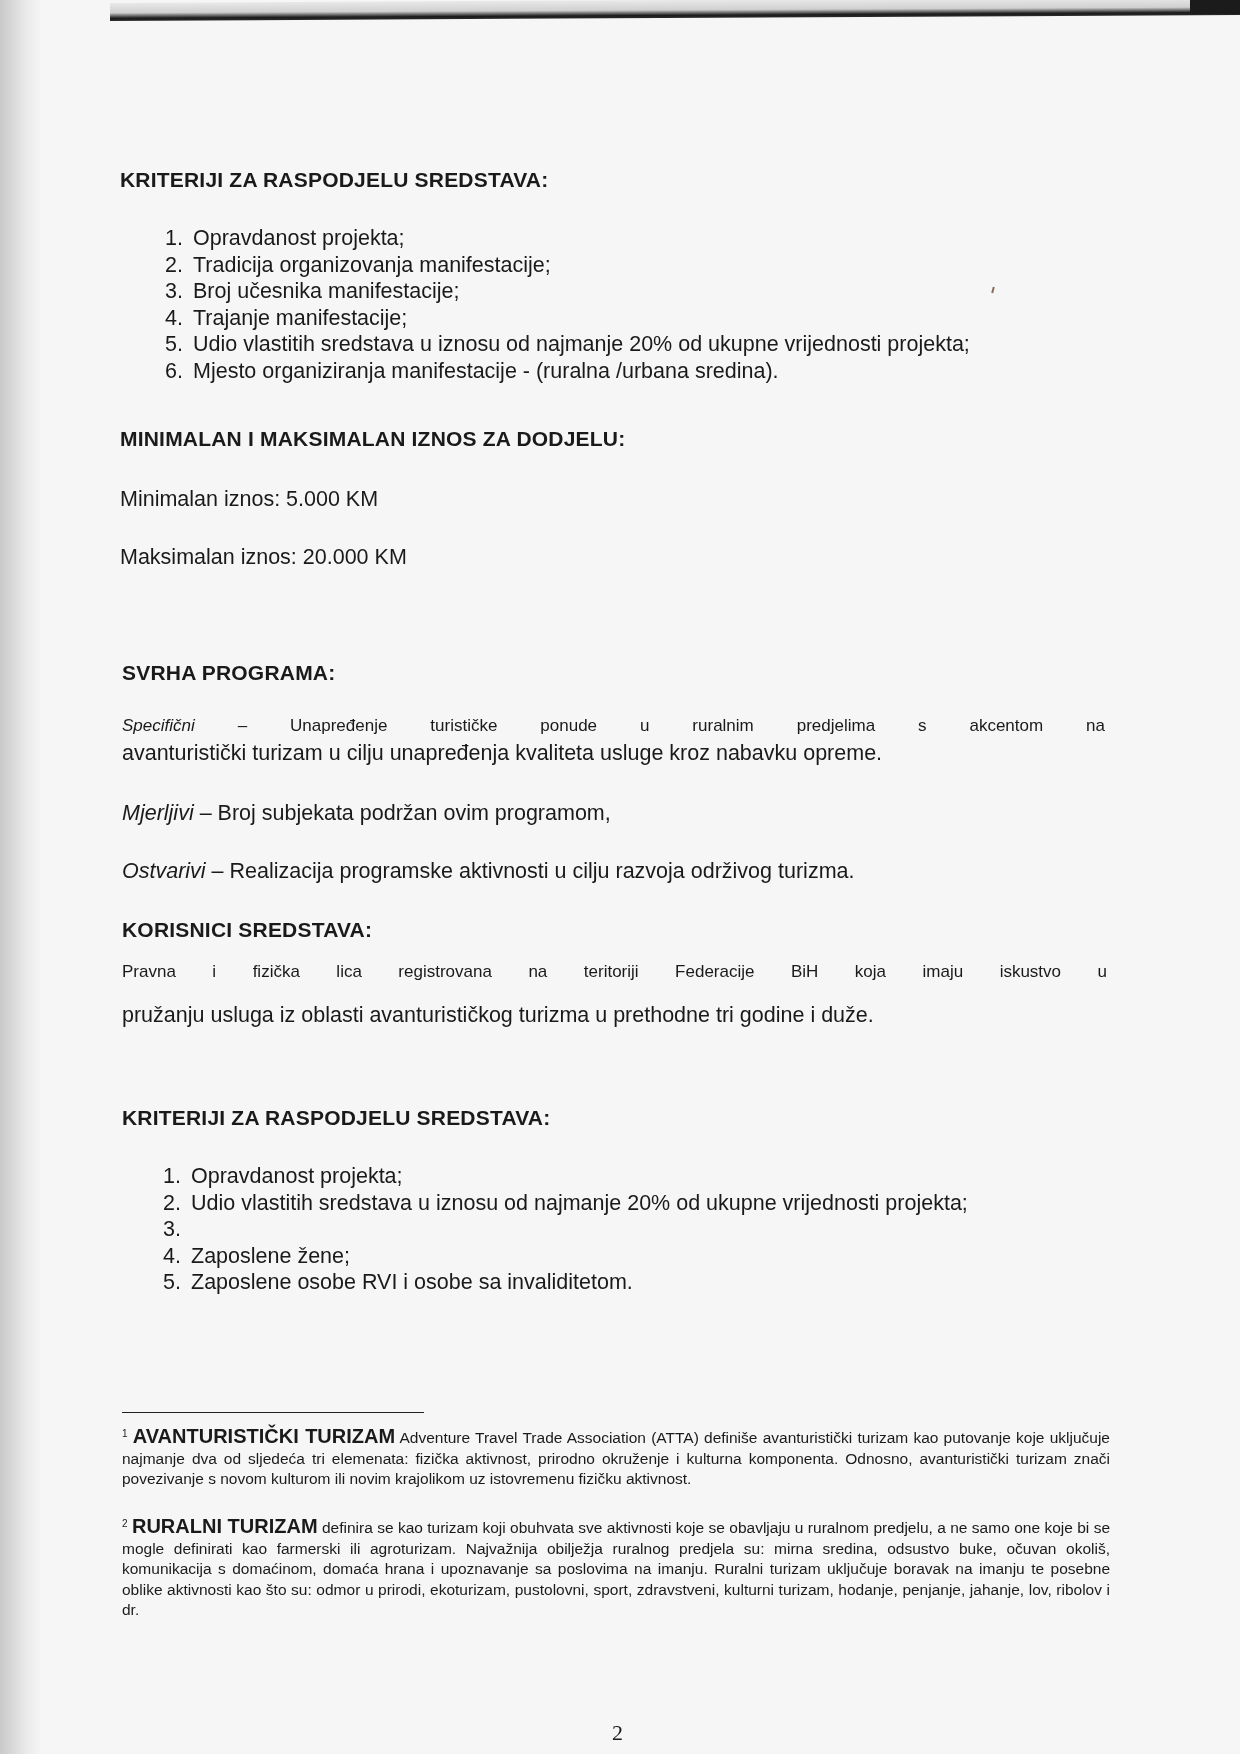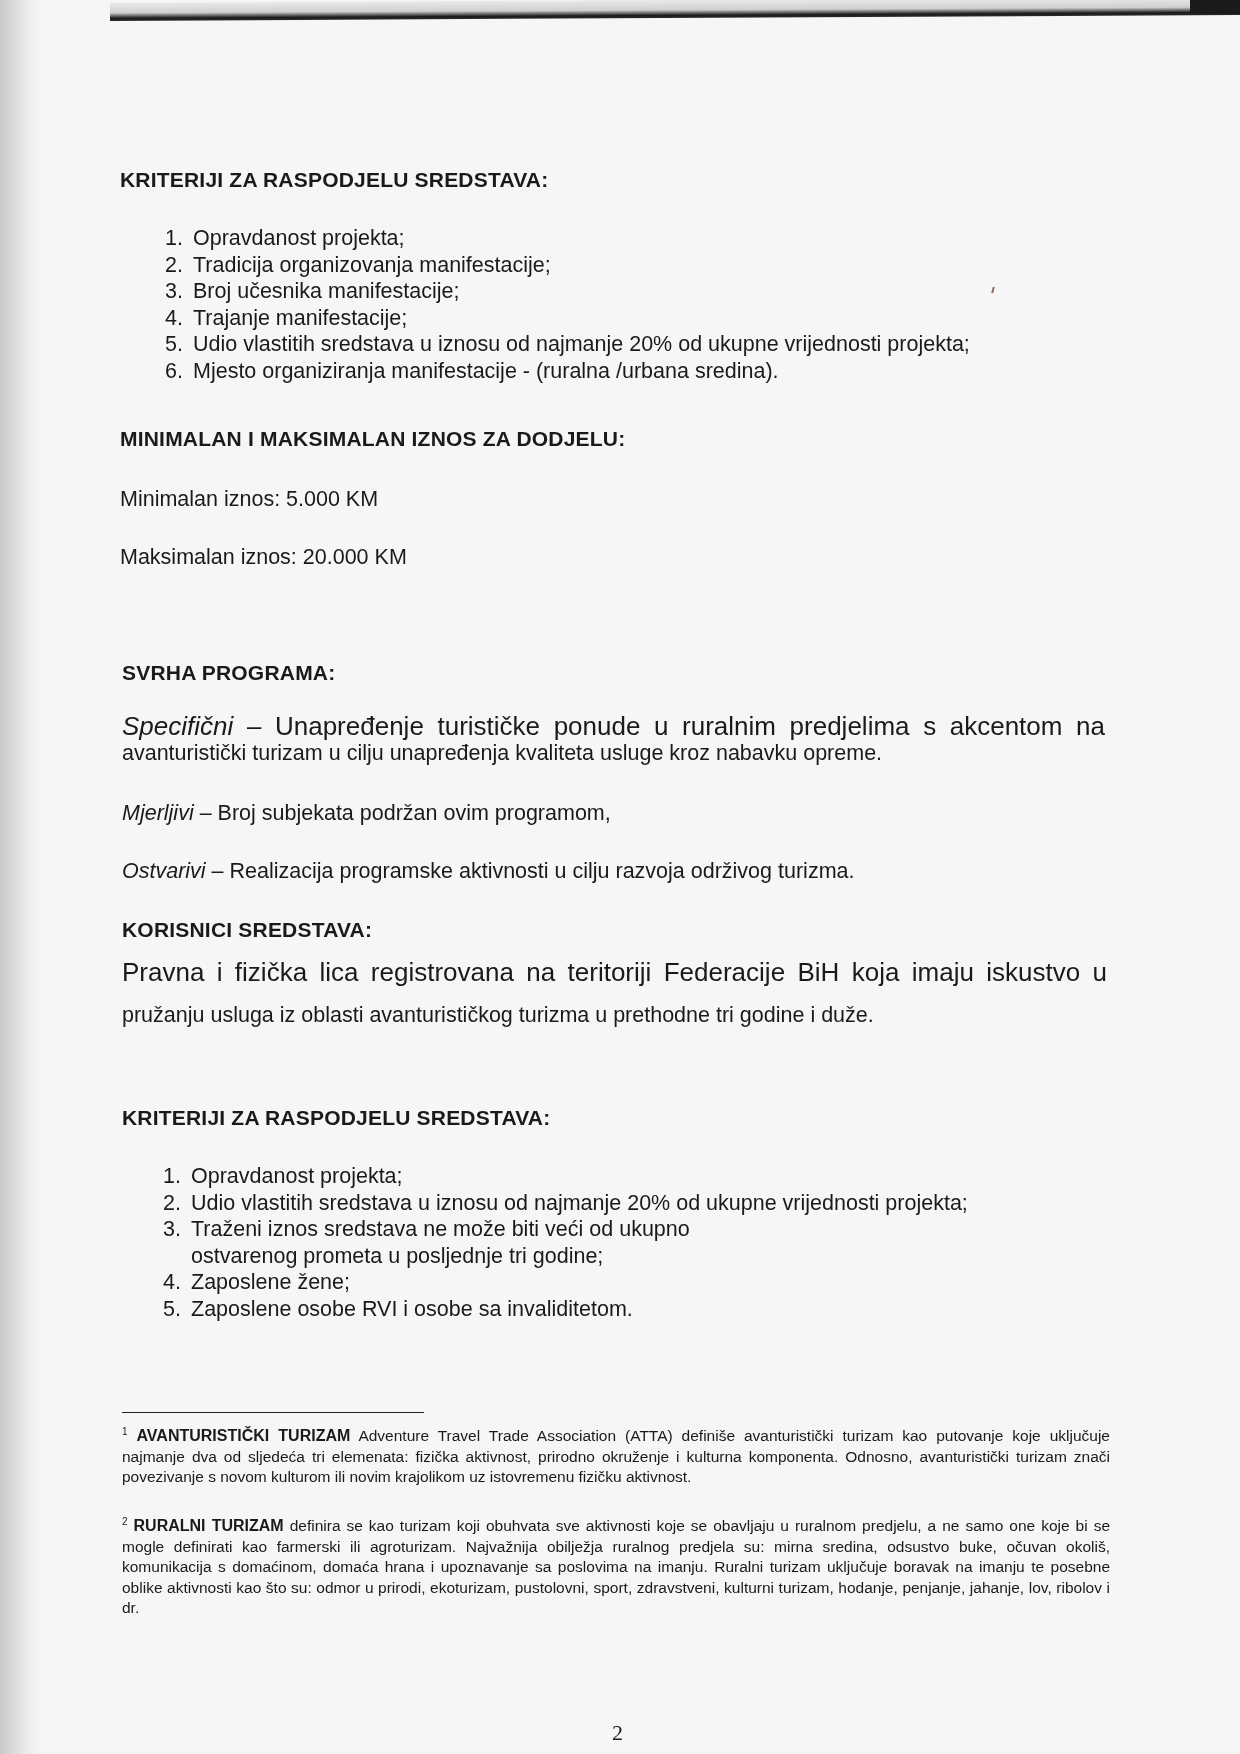--- a/index.html
+++ b/index.html
@@ -26,29 +26,29 @@
     }
     .h {
       position: absolute; font-weight: bold; font-size: 21px; letter-spacing: 0.2px;
     }
     .t {
       position: absolute; font-size: 21.5px; line-height: 27px; white-space: nowrap;
     }
     .ol { position: absolute; font-size: 21.5px; line-height: 26.5px; }
     .ol .li { display: flex; }
     .ol .num { width: 28px; flex: none; }
-    .para { position: absolute; font-size: 26px; line-height: 28px; text-align: justify; text-align-last: left; }
+    .para { position: absolute; font-size: 17px; line-height: 28px; text-align: justify; text-align-last: left; }
     .para.justify-all { text-align-last: justify; }
     .bold-para { position: absolute; font-size: 21.5px; line-height: 29px; font-weight: bold; }
     sup { font-size: 12px; vertical-align: 9px; line-height: 0; }
     .em { font-style: italic; }
     .fn-line { position: absolute; left: 122px; top: 1412px; width: 302px; height: 1px; background: #222; }
     .fn { position: absolute; left: 122px; width: 988px; font-size: 15.5px; line-height: 20.5px; text-align: justify; }
     .fn sup { font-size: 10px; vertical-align: 6px; }
-    .fn b { font-size: 16px; }
+    .fn b { font-size: 20px; }
     .page-num { position: absolute; left: 612px; top: 1720px; font-family: "Liberation Serif", serif; font-size: 22px; }
     .speck { position: absolute; width: 2px; height: 6px; background: #8a6a5a; left: 992px; top: 287px; transform: rotate(15deg); }
   </style>
 </head>
 <body>
 
 <div class="scan-left"></div>
 <div class="scan-top"></div>
 <div class="scan-top-corner"></div>
 
@@ -116,21 +116,20 @@
     <div class="li">
         <span class="num">1.</span>
         <span>Opravdanost projekta;</span>
       </div>
     <div class="li">
         <span class="num">2.</span>
         <span>Udio vlastitih sredstava u iznosu od najmanje 20% od ukupne vrijednosti projekta;</span>
       </div>
     <div class="li">
         <span class="num">3.</span>
-        <span style="width:560px; display:block;">Traženi iznos sredstava ne može biti veći od ukupno ostvarenog prometa u posljednje tri godine;</span>
       </div>
     <div class="li">
         <span class="num">4.</span>
         <span>Zaposlene žene;</span>
       </div>
     <div class="li">
         <span class="num">5.</span>
         <span>Zaposlene osobe RVI i osobe sa invaliditetom.</span>
       </div>
   </div>

